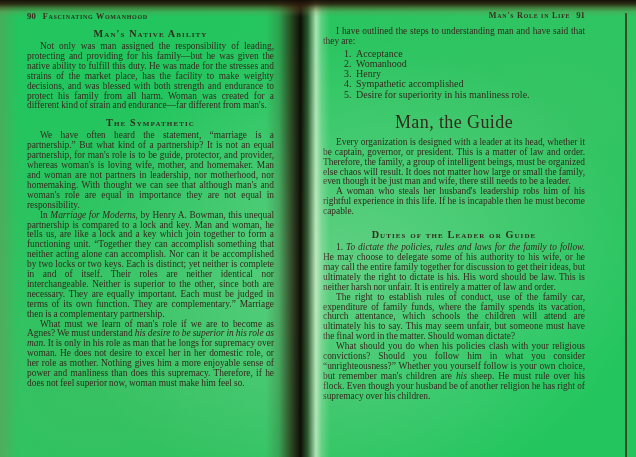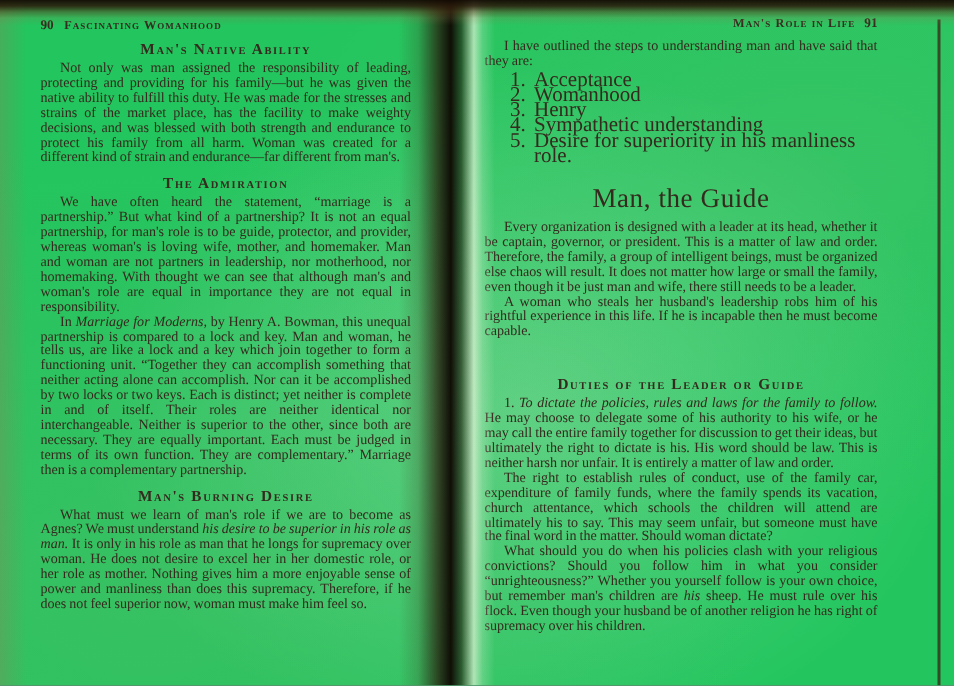--- a/index.html
+++ b/index.html
@@ -66,21 +66,21 @@
     text-align: center; font-variant: small-caps; font-weight: 700;
     font-size: 10.2px; letter-spacing: 1.1px; margin: 6px 0 3px;
   }
   .para {
     font-size: 9.4px; line-height: 9.9px;
     text-align: justify; text-indent: 13px;
     margin: 0; word-spacing: -0.3px;
   }
   .steps {
     margin: 2px 0 0; padding-left: 31px;
-    font-size: 14px; line-height: 10.2px;
+    font-size: 10px; line-height: 10.2px;
   }
   .steps li { padding-left: 2px; }
   .chapter-title {
     text-align: center; font-weight: 400;
     font-size: 18px; letter-spacing: 0.4px;
     margin: 12px 0 5px;
   }
   i { }
 </style>
 </head>
@@ -91,47 +91,46 @@
   <div class="left-vignette"></div>
 
   <div class="col col-left">
     <div class="running-head rh-left">
       <span class="num">90</span><span>Fascinating Womanhood</span>
     </div>
 
     <div class="section-heading">Man's Native Ability</div>
     <p class="para"><span>Not only was man assigned the responsibility of leading, protecting and providing for his family—but he was given the native ability to fulfill this duty.  He was made for the stresses and strains of the market place, has the facility to make weighty decisions, and was blessed with both strength and endurance to protect his family from all harm.  Woman was created for a different kind of strain and endurance—far different from man's.</span></p>
 
-    <div class="section-heading">The Admiration</div>
+    <div class="section-heading">The Sympathetic</div>
     <p class="para"><span>We have often heard the statement, “marriage is a partnership.”  But what kind of a partnership?  It is not an equal partnership, for man's role is to be guide, protector, and provider, whereas woman's is loving wife, mother, and homemaker.  Man and woman are not partners in leadership, nor motherhood, nor homemaking.  With thought we can see that although man's and woman's role are equal in importance they are not equal in responsibility.</span></p>
     <p class="para"><span>In </span><i>Marriage for Moderns,</i><span> by Henry A. Bowman, this unequal partnership is compared to a lock and key.  Man and woman, he tells us, are like a lock and a key which join together to form a functioning unit.  “Together they can accomplish something that neither acting alone can accomplish.  Nor can it be accomplished by two locks or two keys.  Each is distinct; yet neither is complete in and of itself.  Their roles are neither identical nor interchangeable.  Neither is superior to the other, since both are necessary.  They are equally important.  Each must be judged in terms of its own function.  They are complementary.”  Marriage then is a complementary partnership.</span></p>
 
-    <div class="section-heading">Man's Burning Desire</div>
     <p class="para"><span>What must we learn of man's role if we are to become as Agnes?  We must understand </span><i>his desire to be superior in his role as man.</i><span>  It is only in his role as man that he longs for supremacy over woman.  He does not desire to excel her in her domestic role, or her role as mother.  Nothing gives him a more enjoyable sense of power and manliness than does this supremacy. Therefore, if he does not feel superior now, woman must make him feel so.</span></p>
   </div>
 
   <div class="col col-right">
     <div class="running-head rh-right">
       <span>Man's Role in Life</span><span class="num">91</span>
     </div>
 
     <p class="para"><span>I have outlined the steps to understanding man and have said that they are:</span></p>
     <ol class="steps">
       <li>Acceptance</li>
       <li>Womanhood</li>
       <li>Henry</li>
-      <li>Sympathetic understanding</li>
+      <li>Sympathetic accomplished</li>
       <li>Desire for superiority in his manliness role.</li>
     </ol>
 
     <div class="chapter-title">Man, the Guide</div>
     <p class="para"><span>Every organization is designed with a leader at its head, whether it be captain, governor, or president.  This is a matter of law and order.  Therefore, the family, a group of intelligent beings, must be organized else chaos will result.  It does not matter how large or small the family, even though it be just man and wife, there still needs to be a leader.</span></p>
     <p class="para"><span>A woman who steals her husband's leadership robs him of his rightful experience in this life.  If he is incapable then he must become capable.</span></p>
 
-    <div class="section-heading" style="margin-top:24px">Duties of the Leader or Guide</div>
+    <div class="section-heading" style="margin-top:12px">Duties of the Leader or Guide</div>
     <p class="para"><span>1.  </span><i>To dictate the policies, rules and laws for the family to follow.</i><span>  He may choose to delegate some of his authority to his wife, or he may call the entire family together for discussion to get their ideas, but ultimately the right to dictate is his.  His word should be law.  This is neither harsh nor unfair.  It is entirely a matter of law and order.</span></p>
     <p class="para"><span>The right to establish rules of conduct, use of the family car, expenditure of family funds, where the family spends its vacation, church attentance, which schools the children will attend are ultimately his to say.  This may seem unfair, but someone must have the final word in the matter.  Should woman dictate?</span></p>
     <p class="para"><span>What should you do when his policies clash with your religious convictions?  Should you follow him in what you consider “unrighteousness?”  Whether you yourself follow is your own choice, but remember man's children are </span><i>his</i><span> sheep. He must rule over his flock.  Even though your husband be of another religion he has right of supremacy over his children.</span></p>
   </div>
 
   <div class="gutter-shadow"></div>
   <div class="fore-edge"></div>
   <div class="top-shadow"></div>
 </div>
 

